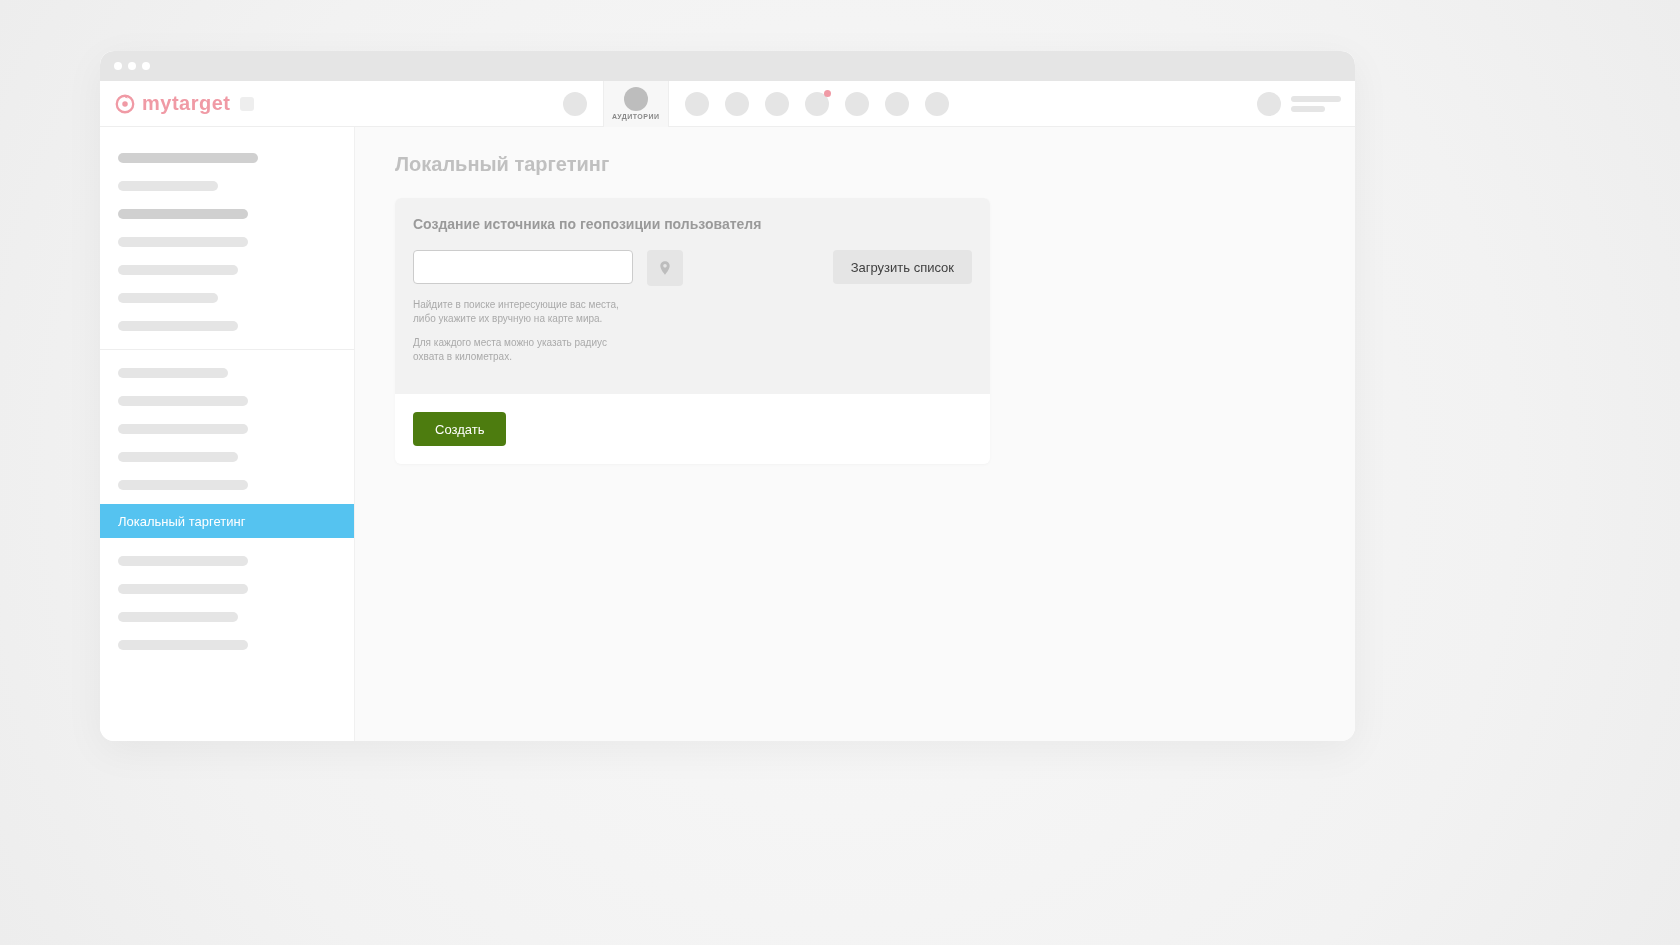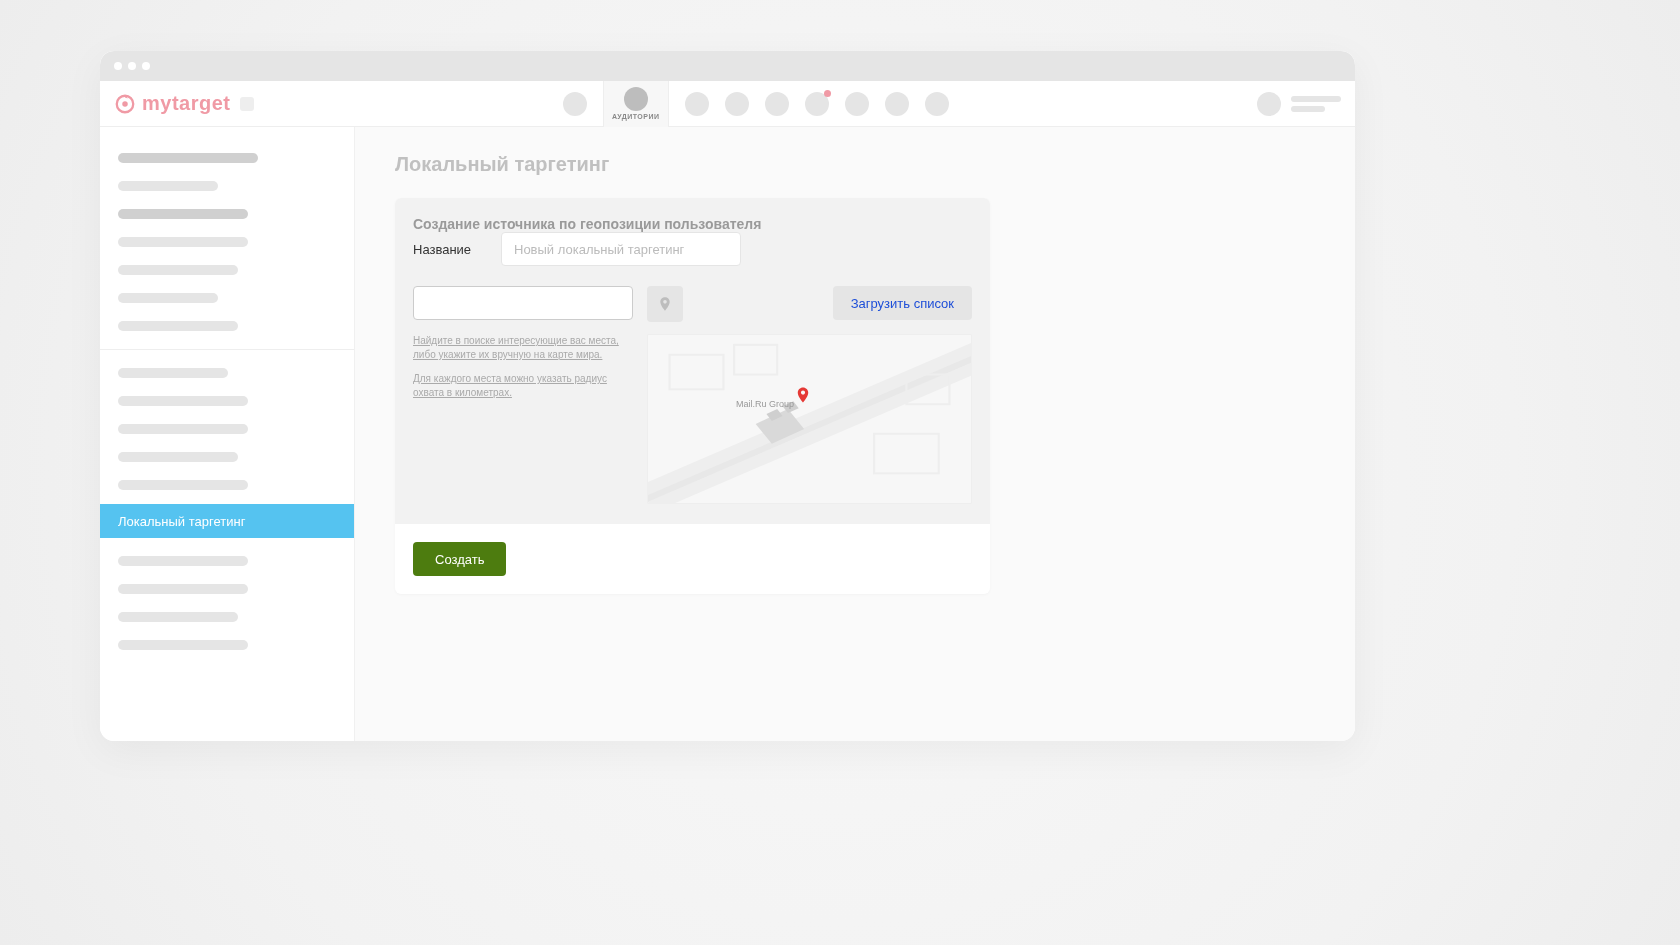--- a/index.html
+++ b/index.html
@@ -57,35 +57,35 @@
   .sidebar { width:255px; background:#fff; border-right:1px solid #f0f0f0; padding-top:8px; overflow:hidden;}
   .side-ph { height:10px; border-radius:5px; background:#e5e5e5; margin:18px 0 0 18px; }
   .side-ph.dark { background:#d0d0d0; }
   .side-divider { height:1px; background:#eee; margin:18px 0 0 0; }
   .side-active { height:34px; background:#55c3f0; color:#fff; display:flex; align-items:center; padding-left:18px; font-size:13px; margin-top:14px;}
   
   .main { flex:1; background:#fafafa; padding:26px 40px; overflow:auto;}
   .page-title { color:#c0c0c0; font-size:20px; font-weight:700; margin-bottom:22px; }
   .panel { width:595px; background:#fff; border-radius:6px; box-shadow:0 1px 3px rgba(0,0,0,0.03); }
   .panel-body { background:#f2f2f2; border-radius:6px 6px 0 0; padding:18px 18px 20px 18px; }
-  .panel-subtitle { color:#9a9a9a; font-size:14px; font-weight:600; }
+  .panel-subtitle { color:#9a9a9a; font-size:14px; font-weight:600; margin-bottom:18px;}
   .name-row { display:flex; align-items:center; gap:28px; margin-bottom:20px;}
   .name-label { color:#333; font-size:13px; font-weight:500; min-width:60px;}
   .name-input { flex:0 0 240px; height:34px; background:#fff; border:1px solid #e5e5e5; border-radius:4px; padding:0 12px; font-size:13px; color:#333;}
   .name-input::placeholder { color:#bbb; }
 
   .search-row { display:flex; align-items:flex-start; gap:14px; margin-bottom:12px;}
   .search-input { width:220px; height:34px; background:#fff; border:1px solid #ccc; border-radius:4px; padding:0 10px; font-size:13px;}
   .pin-btn { width:36px; height:36px; background:#e5e5e5; border:none; border-radius:4px; display:flex; align-items:center; justify-content:center; cursor:pointer;}
   .pin-btn svg { width:16px; height:20px; fill:#bdbdbd;}
   .spacer { flex:1; }
-  .upload-btn { height:34px; padding:0 18px; background:#e5e5e5; border:none; border-radius:4px; color:#1d4ed8; font-size:13px; cursor:pointer;}
+  .upload-btn { height:34px; padding:0 18px; background:#e5e5e5; border:none; border-radius:4px; color:#404040; font-size:13px; cursor:pointer;}
   
   .help-row { display:flex; gap:14px; }
-  .helptext { width:220px; font-size:10px; line-height:1.4; color:#aaa;text-decoration:underline; }
+  .helptext { width:220px; font-size:10px; line-height:1.4; color:#aaa; }
   .helptext p { margin-bottom:10px;}
   .map { flex:1; height:170px; background:#f7f7f7; border:1px solid #eee; border-radius:2px; position:relative; overflow:hidden;}
   
   .panel-footer { padding:18px; }
   .create-btn { height:34px; padding:0 22px; background:#4d7c0f; border:none; border-radius:4px; color:#fff; font-size:13px; font-weight:500; cursor:pointer;}
 
   
   .map svg { position:absolute; inset:0; width:100%; height:100%;}
   .map-label { position:absolute; left:88px; top:64px; font-size:9px; color:#999; white-space:nowrap;}
   .map-pin { position:absolute; left:146px; top:48px; }
@@ -164,61 +164,37 @@
         <div class="side-ph" style="width:130px;"></div>
       </div>
 
       <div class="main">
         <div class="page-title">Локальный таргетинг</div>
 
         <div class="panel">
           <div class="panel-body">
             <div class="panel-subtitle">Создание источника по геопозиции пользователя</div>
 
-            <div class="name-row">
-              <div class="name-label">Название</div>
-              <input class="name-input" type="text" placeholder="Новый локальный таргетинг" style="">
-            </div>
 
             <div class="search-row">
               <input class="search-input" type="text" style="">
               <button class="pin-btn">
                 <svg viewBox="0 0 24 24">
                     <path d="M12 2C8.1 2 5 5.1 5 9c0 5.2 7 13 7 13s7-7.8 7-13c0-3.9-3.1-7-7-7zm0 9.5A2.5 2.5 0 1 1 12 6a2.5 2.5 0 0 1 0 5.5z"></path>
                   </svg>
               </button>
               <div class="spacer"></div>
               <button class="upload-btn">Загрузить список</button>
             </div>
 
             <div class="help-row">
               <div class="helptext">
                 <p>Найдите в поиске интересующие вас места, либо укажите их вручную на карте мира.</p>
                 <p>Для каждого места можно указать радиус охвата в километрах.</p>
               </div>
-              <div class="map">
-                <svg viewBox="0 0 300 170" preserveAspectRatio="none">
-                  <rect width="300" height="170" fill="#f7f7f7"></rect>
-                  <path d="M-10 170 L310 20" stroke="#eee" stroke-width="30"></path>
-                  <path d="M-10 170 L310 20" stroke="#e8e8e8" stroke-width="6"></path>
-                  <rect x="20" y="20" width="50" height="35" fill="none" stroke="#eee" stroke-width="2"></rect>
-                  <rect x="80" y="10" width="40" height="30" fill="none" stroke="#eee" stroke-width="2"></rect>
-                  <rect x="210" y="100" width="60" height="40" fill="none" stroke="#eee" stroke-width="2"></rect>
-                  <rect x="240" y="40" width="40" height="30" fill="none" stroke="#eee" stroke-width="2"></rect>
-                  <path d="M100 90 L130 75 L145 95 L115 110 Z" fill="#d9d9d9"></path>
-                  <path d="M110 80 L120 75 L125 82 L115 87 Z" fill="#cfcfcf"></path>
-                  <path d="M125 72 L135 67 L140 74 L130 79 Z" fill="#cfcfcf"></path>
-                </svg>
-                <div class="map-label">Mail.Ru Group</div>
-                <div class="map-pin">
-                  <svg viewBox="0 0 24 24">
-                      <path d="M12 2C8.1 2 5 5.1 5 9c0 5.2 7 13 7 13s7-7.8 7-13c0-3.9-3.1-7-7-7zm0 9.5A2.5 2.5 0 1 1 12 6a2.5 2.5 0 0 1 0 5.5z"></path>
-                    </svg>
-                </div>
-              </div>
             </div>
           </div>
 
           <div class="panel-footer">
             <button class="create-btn">Создать</button>
           </div>
         </div>
       </div>
     </div>
 

